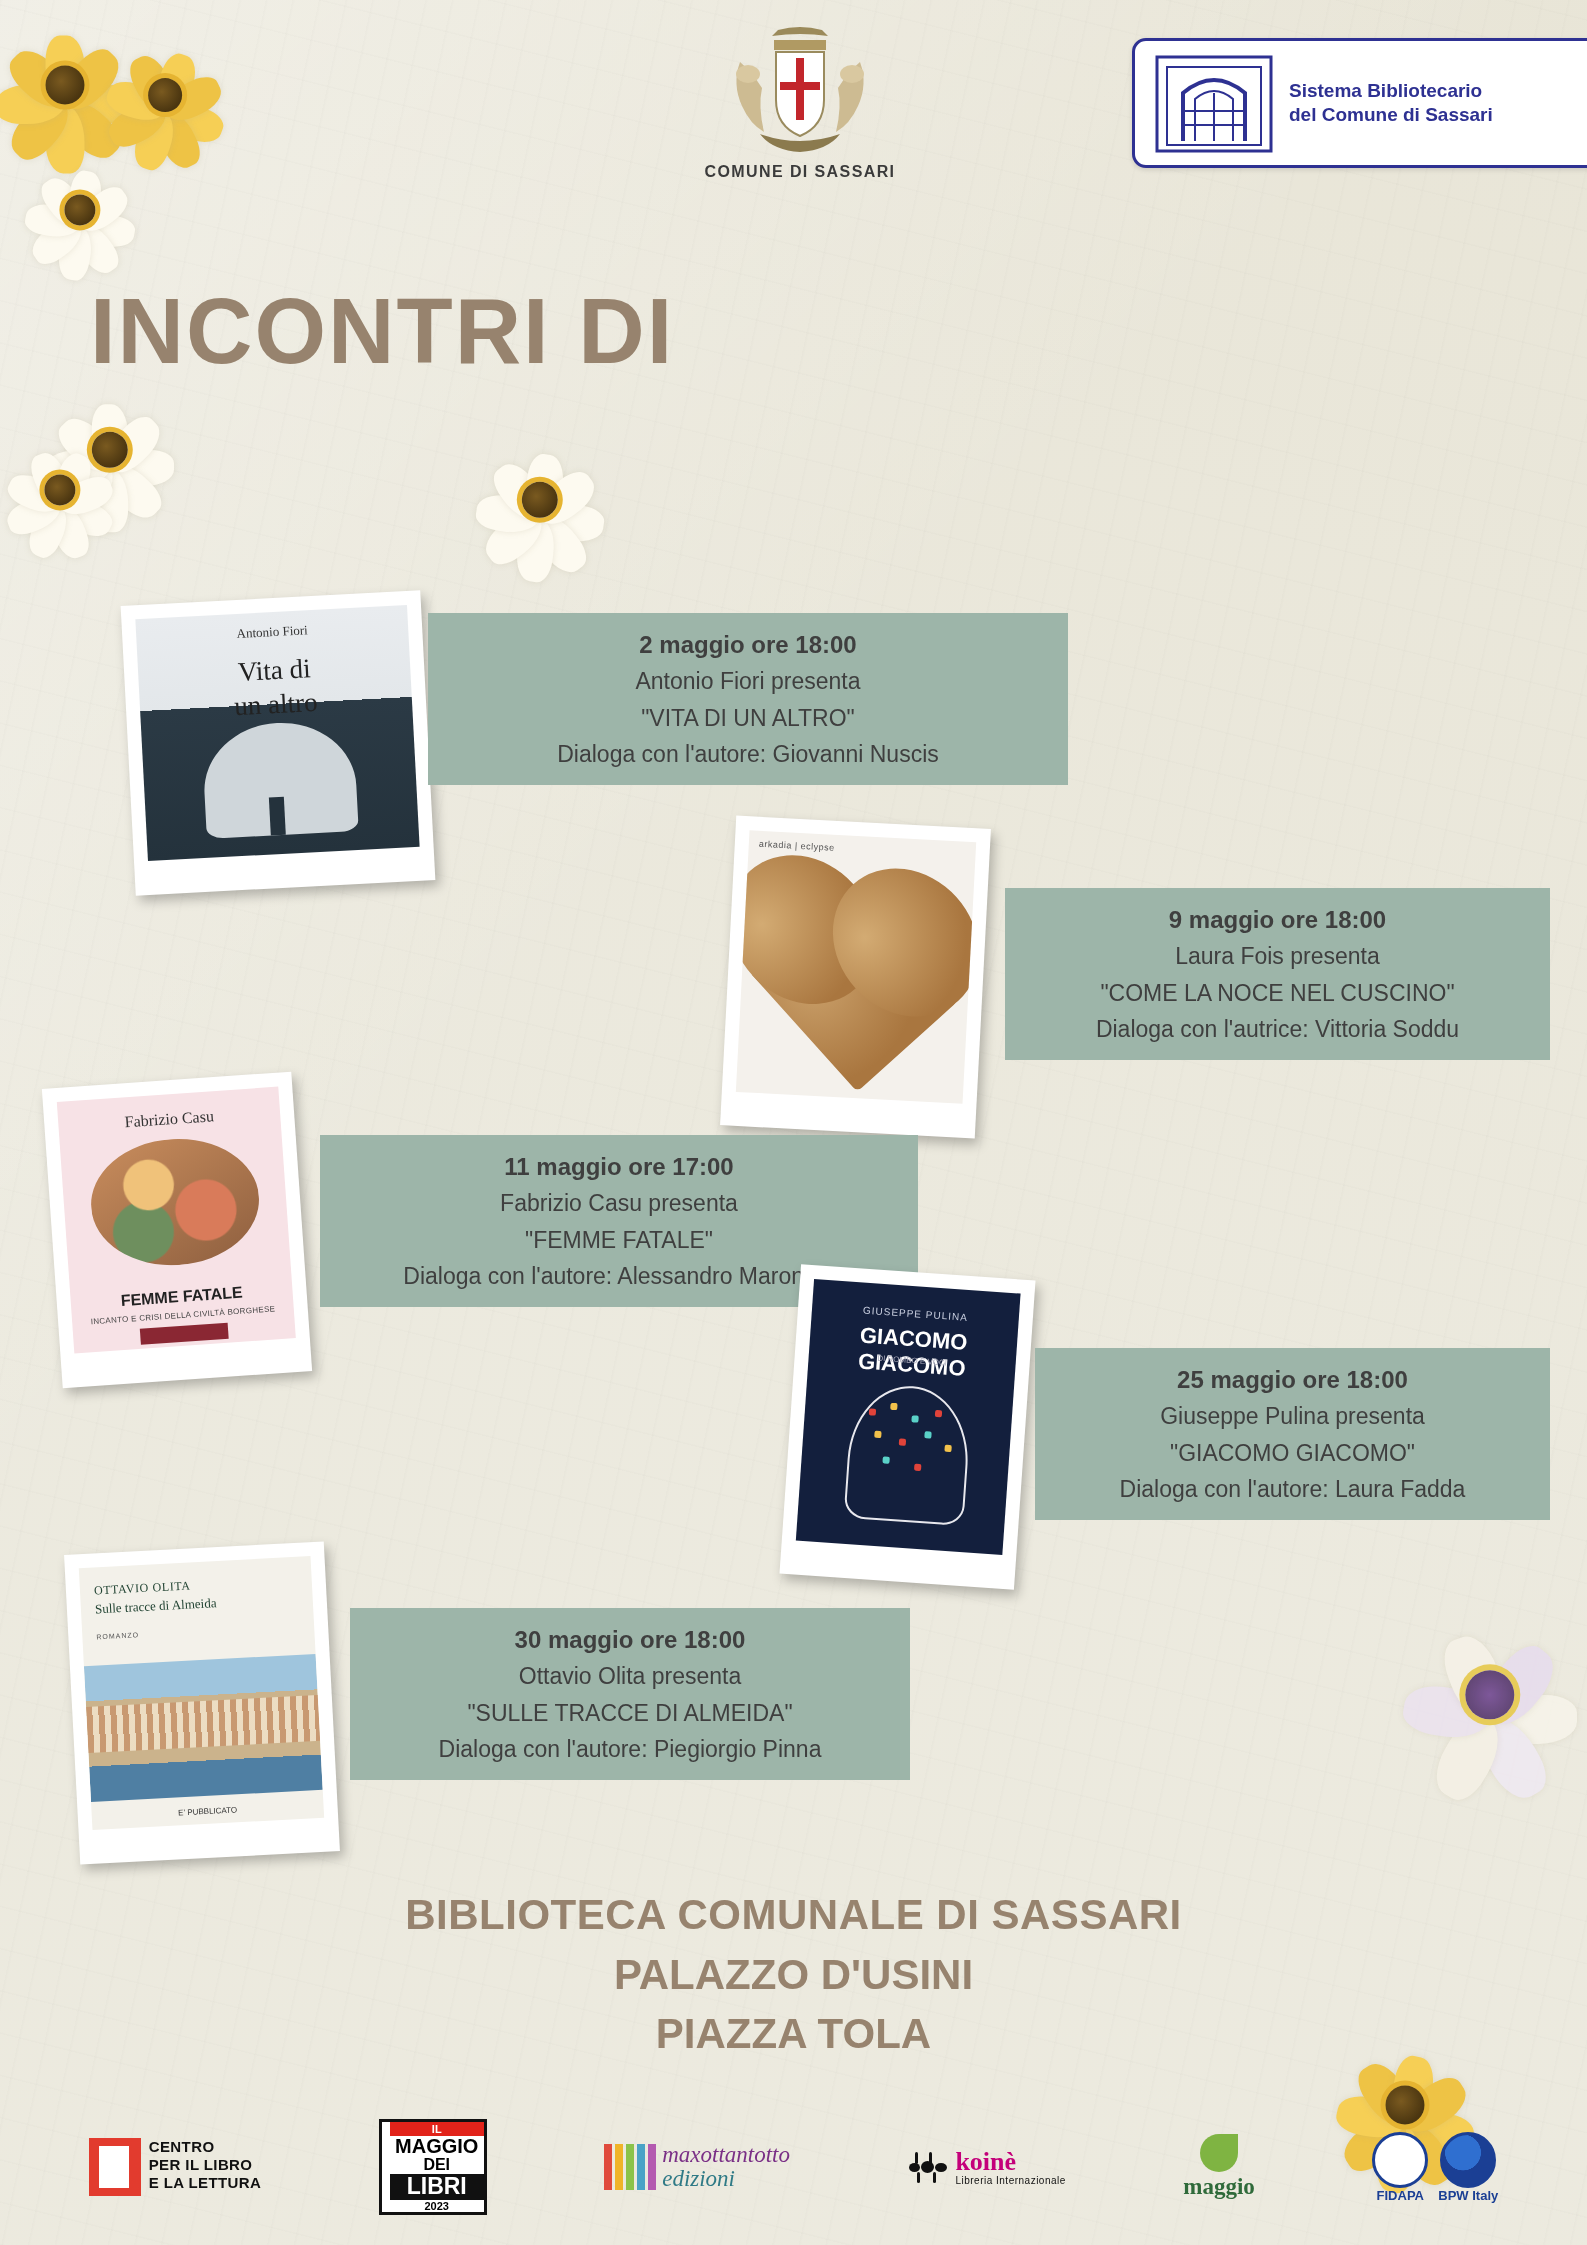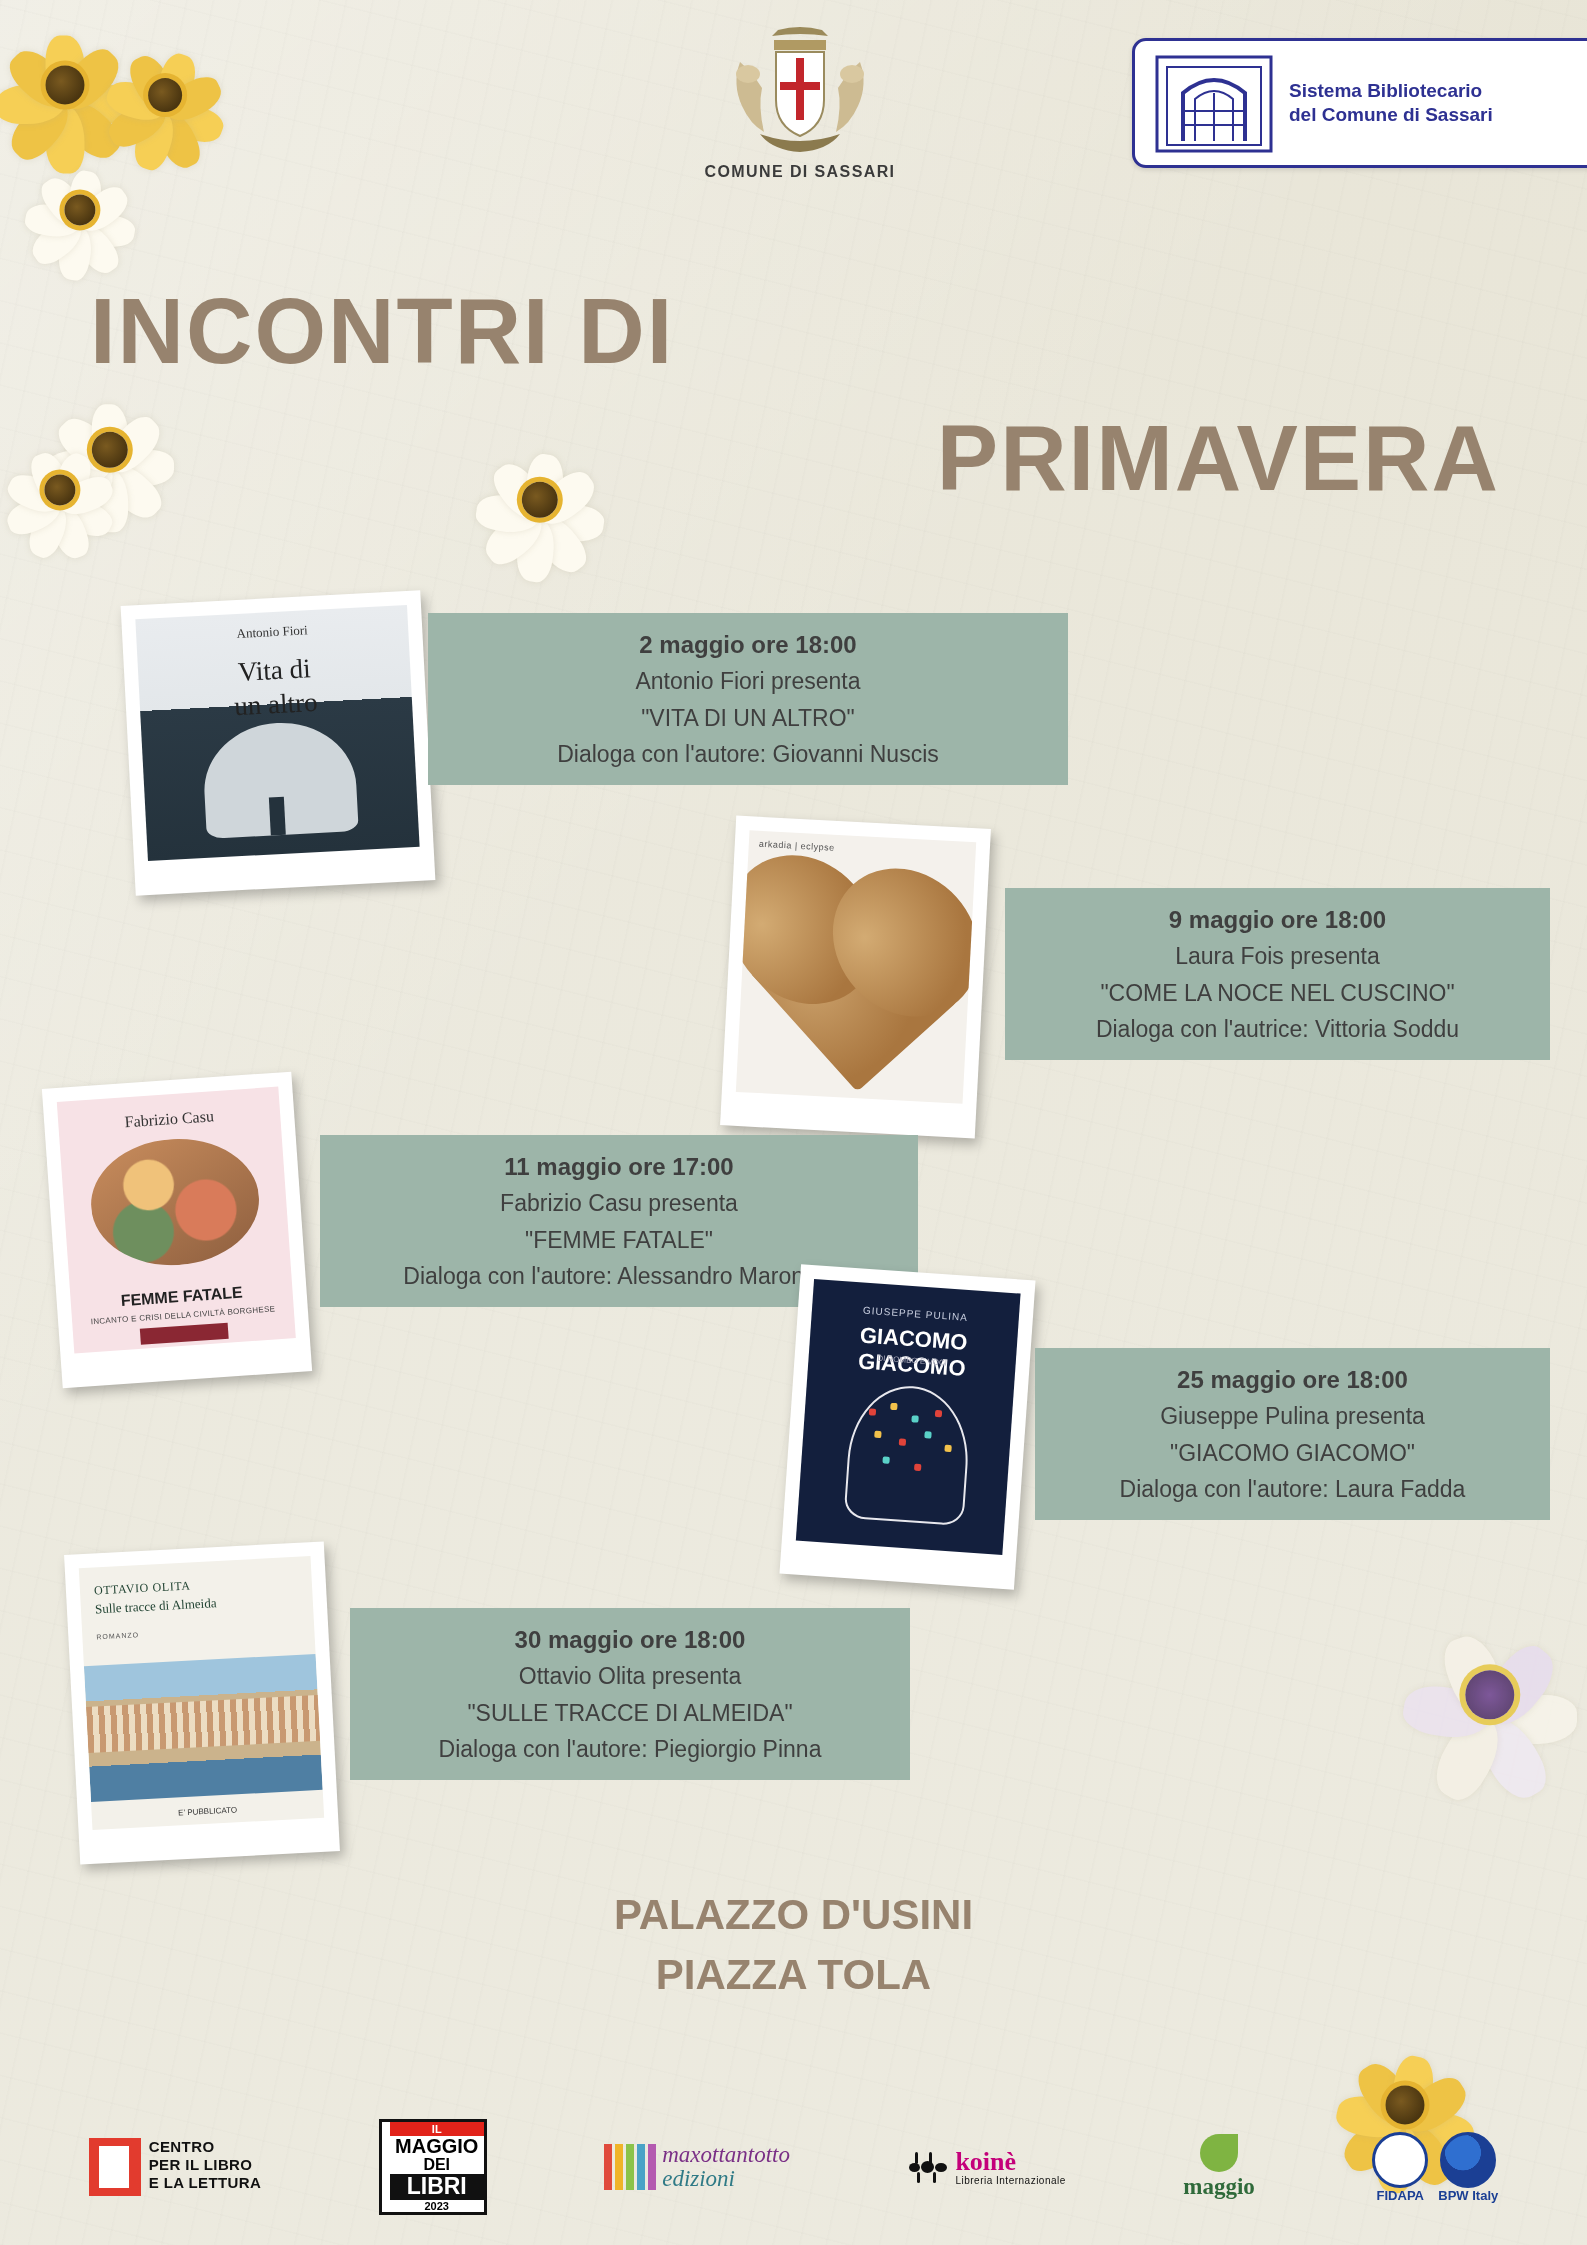--- a/index.html
+++ b/index.html
@@ -397,21 +397,20 @@
     </svg>
   </div>
   <div class="sbs-text">
     <div>Sistema Bibliotecario</div>
     <div>del Comune di Sassari</div>
   </div>
 </div>
 
 <div class="title">
   <span class="l1">INCONTRI DI</span>
-  <span class="l2">PRIMAVERA</span>
 </div>
 
 <div class="photo" style="left:128px; top:598px; width:300px; height:290px; transform:rotate(-3deg);">
   <div class="cover cover-vita">
     <div class="aut">Antonio Fiori</div>
     <div class="tt">Vita di<br>un altro</div>
     <div class="head"></div>
   </div>
 </div>
 <div class="event-band" style="left:428px; top:613px; width:640px; height:172px;">
@@ -489,20 +488,21 @@
   </div>
 </div>
 <div class="event-band" style="left:350px; top:1608px; width:560px; height:172px;">
   <div class="ev-date">30 maggio ore 18:00</div>
   <div>Ottavio Olita presenta</div>
   <div>"SULLE TRACCE DI ALMEIDA"</div>
   <div>Dialoga con l'autore: Piegiorgio Pinna</div>
 </div>
 
 <div class="venue">
+  <div class="v1">BIBLIOTECA COMUNALE DI SASSARI</div>
   <div class="v2">PALAZZO D'USINI</div>
   <div class="v3">PIAZZA TOLA</div>
 </div>
 
 <div class="footer">
 
   <div class="logo-item">
     <div class="cepell-sq"></div>
     <div class="cepell-txt">
       <div>CENTRO</div>

